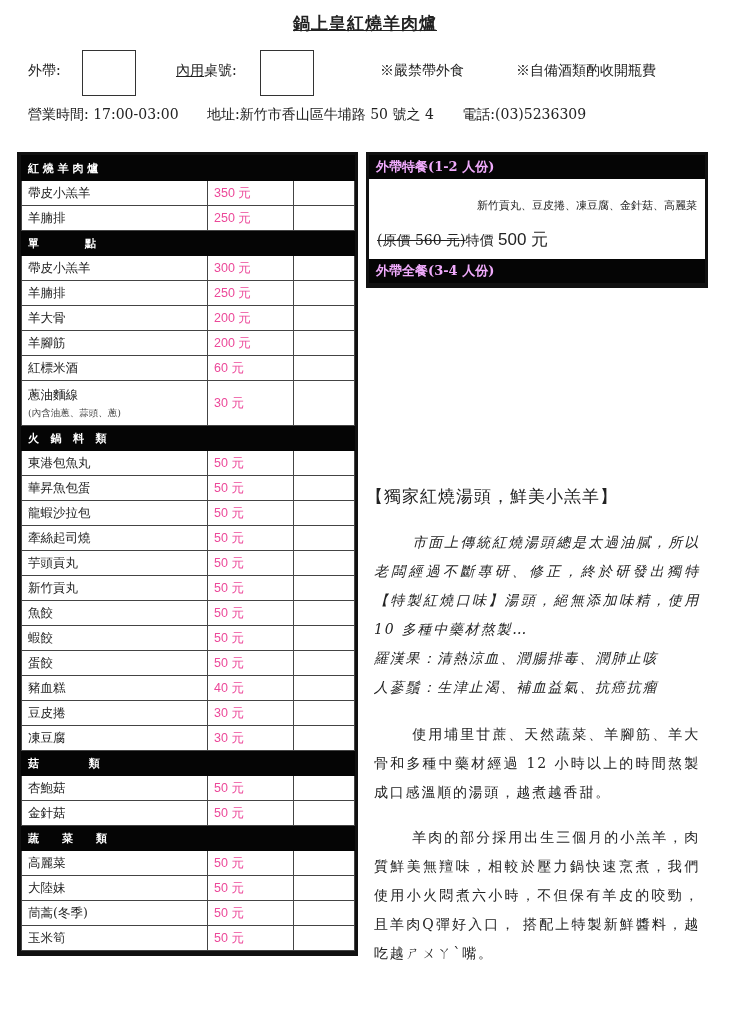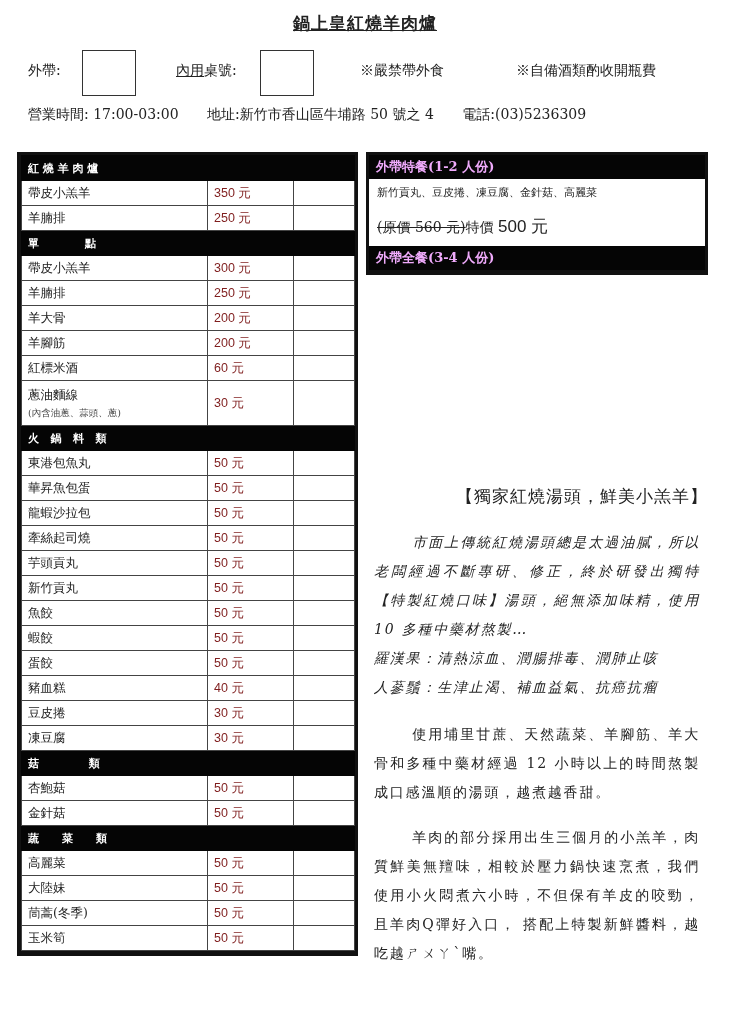--- a/index.html
+++ b/index.html
@@ -15,55 +15,55 @@
   .info-row span { margin-right: 24px; }
 
   
   .menu { position: absolute; left: 17px; top: 152px; width: 341px; border: 3px solid #111;
           border-left-width: 4px; border-bottom-width: 5px; box-sizing: border-box; }
   .menu table { border-collapse: collapse; width: 100%; table-layout: fixed; font-size: 12.5px; }
   .menu td { border: 1px solid #444; height: 24px; padding: 0 0 0 6px; vertical-align: middle; }
   .menu col.c1 { width: 186px; } .menu col.c2 { width: 86px; }
   .menu tr.cat td { background: #050505; color: #fff; font-weight: bold; border-color: #050505; height: 24px; font-size: 11px; }
   .menu .cat-label { letter-spacing: 0; white-space: pre; }
-  .menu td.price { color: #7f1d1d; font-family: "Liberation Sans", sans-serif; font-size: 12.5px; }
+  .menu td.price { color: #ec4899; font-family: "Liberation Sans", sans-serif; font-size: 12.5px; }
   .menu .sub { font-size: 9.5px; color: #444; display: block; margin-top: 3px; }
   .menu tr.tall td { height: 44px; }
 
   
   .sets { position: absolute; left: 366px; top: 152px; width: 342px; border: 3px solid #111;
           border-bottom-width: 5px; box-sizing: border-box; }
   .set-head { background: #050505; color: #f0abfc; font-weight: bold; font-size: 13px; height: 24px; line-height: 24px; padding-left: 7px; }
   .set-body { padding: 4px 8px 8px 8px; }
   .set-main { font-size: 14.5px; margin-top: 6px; }
-  .set-items { font-size: 11px; margin-top: 0; line-height: 20px; }
+  .set-items { font-size: 11px; margin-top: 13px; line-height: 20px; text-align: right; }
   .set-price { margin-top: 12px; font-size: 14px; }
   .set-price .orig { text-decoration: line-through; }
   .set-price .sp-num { font-family: "Liberation Sans", sans-serif; font-size: 17px; }
   .set-price .sp-num.serif { font-family: "Liberation Serif", serif; font-size: 18px; }
 
   
-  .story-title { position: absolute; left: 366px; top: 485px; width: 342px; text-align: right; font-size: 17px; letter-spacing: 1px; }
+  .story-title { position: absolute; left: 366px; top: 485px; width: 342px; text-align: left; font-size: 17px; letter-spacing: 1px; }
   .story { position: absolute; left: 374px; width: 326px; font-size: 14px; line-height: 29px; letter-spacing: 1.8px; text-align: justify; }
   .story.p1 { top: 528px; font-style: italic; }
   .story.p2 { top: 720px; }
   .story.p3 { top: 823px; }
   .indent { display: inline-block; width: 38px; }
 </style>
 </head>
 <body>
 
 <div class="title">鍋上皇紅燒羊肉爐</div>
 
 <div class="order-row">
   <span class="lbl" style="left:0">外帶:</span>
   <div class="box" style="left:54px"></div>
   <span class="lbl" style="left:148px"><span style="text-decoration:underline">內用</span><span>桌號:</span></span>
   <div class="box" style="left:232px"></div>
-  <span class="note" style="left:332px">※嚴禁帶外食</span>
+  <span class="note" style="left:352px">※嚴禁帶外食</span>
   <span class="note" style="left:488px">※自備酒類酌收開瓶費</span>
 </div>
 
 <div class="info-row">
   <span>營業時間: 17:00-03:00</span>
   <span>地址:新竹市香山區牛埔路 50 號之 4</span>
   <span>電話:(03)5236309</span>
 </div>
 
 <div class="menu">

